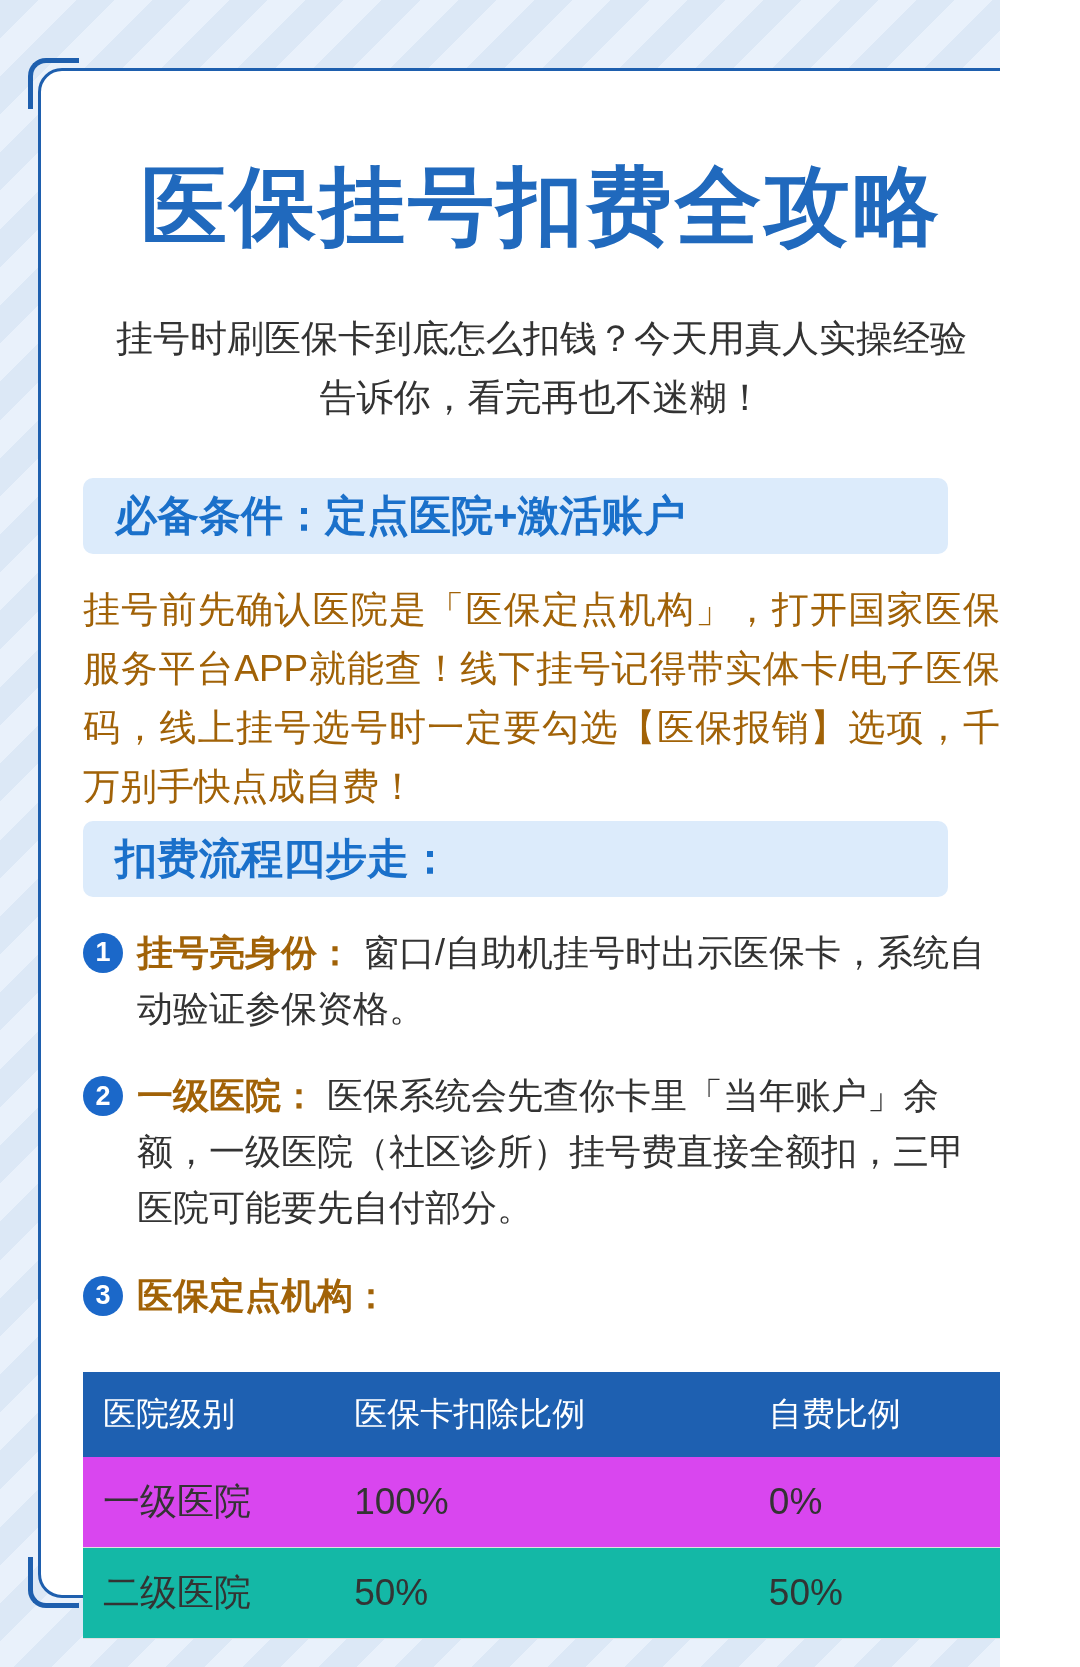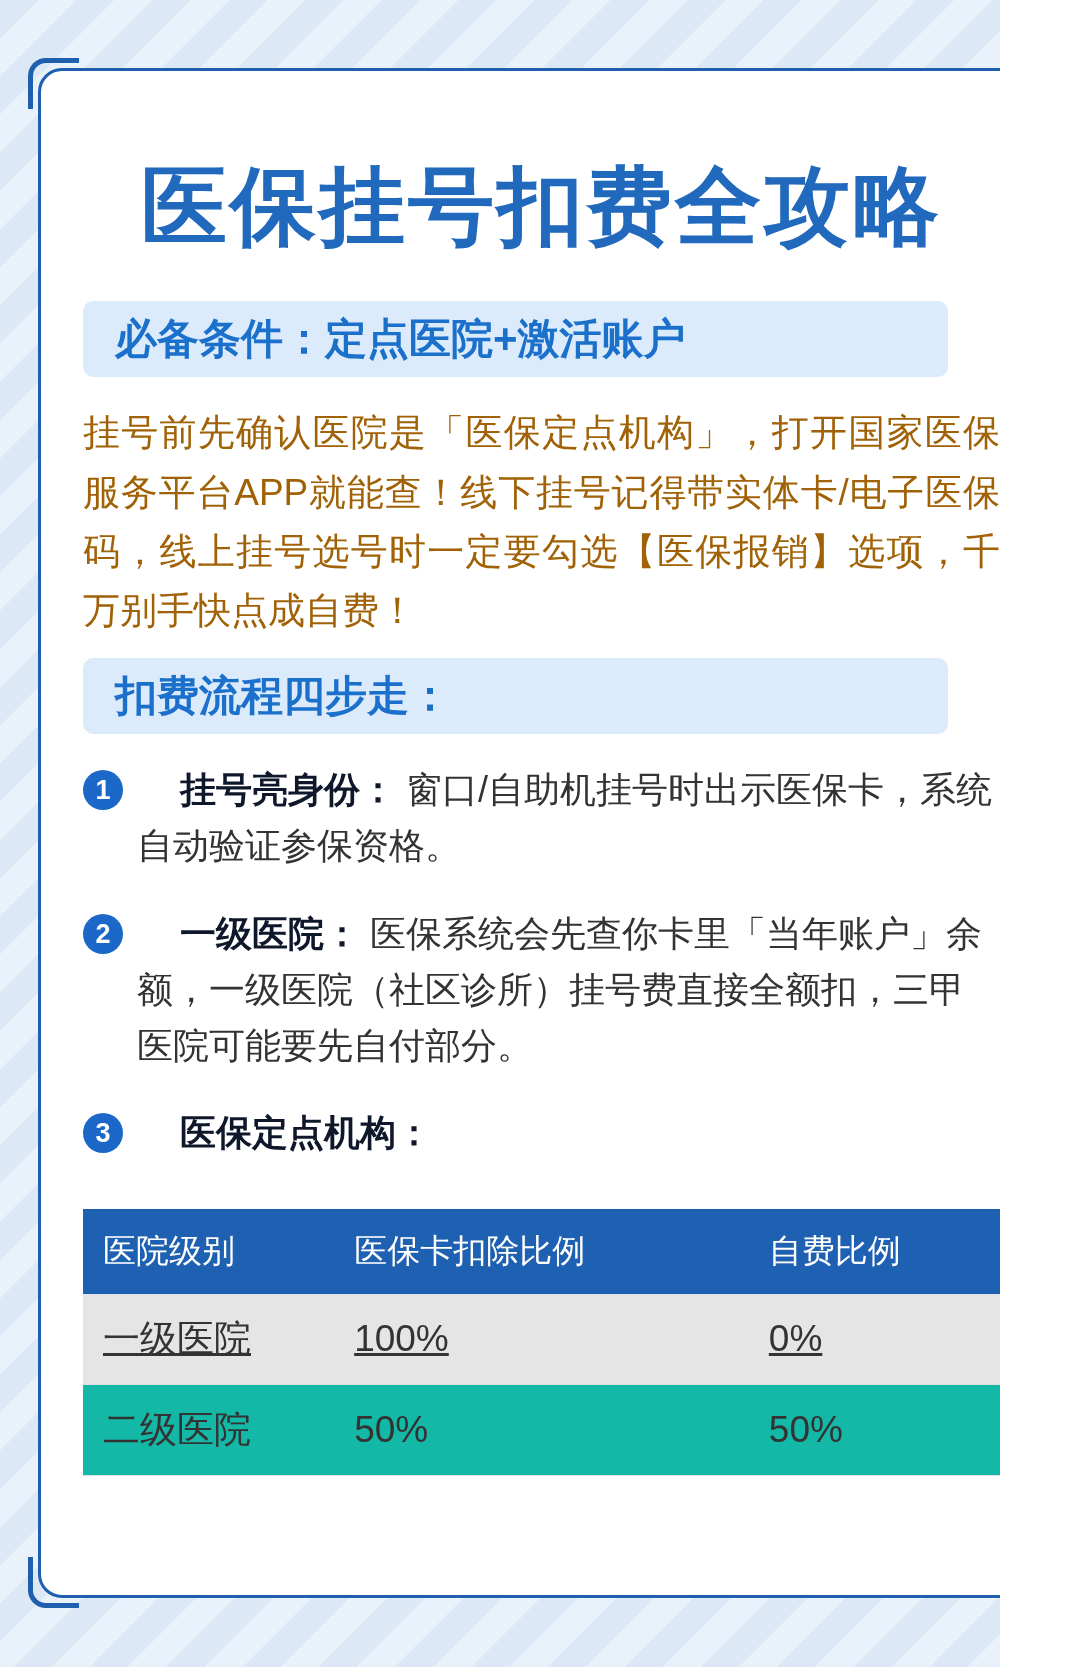--- a/index.html
+++ b/index.html
@@ -55,21 +55,21 @@
     width:865px;
     box-sizing:border-box;
     background:#dcebfb;
     border-radius:10px;
     padding:15px 0 15px 32px;
     font-size:42px;
     font-weight:bold;
     color:#1a70ca;
     line-height:1.1;
   }
-  .band.second{margin-top:18px;}
+  .band.second{margin-top:4px;}
   .paragraph{
     margin-top:26px;
     font-size:37px;
     line-height:1.6;
     color:#a16207;
     text-align:justify;
   }
   .steps{margin-top:28px;}
   .step{
     display:flex;
@@ -87,21 +87,21 @@
     font-weight:bold;
     display:flex;
     align-items:center;
     justify-content:center;
   }
   .step-text{
     font-size:36px;
     line-height:1.55;
     color:#333333;
   }
-  .step-label{font-weight:bold;color:#0f172a;margin-left:43px;}
+  .step-label{font-weight:bold;color:#a16207;}
   .table{
     margin-top:48px;
     width:100%;
     border-collapse:collapse;
     table-layout:fixed;
   }
   .table th{
     background:#1e60b1;
     color:#ffffff;
     font-size:33px;
@@ -109,40 +109,41 @@
     text-align:left;
     padding:20px 0 20px 20px;
   }
   .table td{
     font-size:37px;
     color:#333333;
     text-align:left;
     padding:20px 0 20px 20px;
     border-bottom:1px solid #e0e0e0;
   }
-  .table tr.odd td{background:#e5e5e5;text-decoration:underline;}
+  .table tr.odd td{background:#d946ef;}
   .table tr.even td{background:#14b8a6;}
   .col1{width:27%;}
   .col2{width:46%;}
   .col3{width:27%;}
 </style>
 </head>
 <body>
 
 <div class="canvas">
   <div class="card">
     <div class="bracket tl"></div>
     <div class="bracket tr"></div>
     <div class="bracket bl"></div>
     <div class="bracket br"></div>
 
     <div class="content">
 
       <div class="title">医保挂号扣费全攻略</div>
 
+      <div class="intro">挂号时刷医保卡到底怎么扣钱？今天用真人实操经验告诉你，看完再也不迷糊！</div>
 
       <div class="band">必备条件：定点医院+激活账户</div>
 
       <div class="paragraph">挂号前先确认医院是「医保定点机构」，打开国家医保服务平台APP就能查！线下挂号记得带实体卡/电子医保码，线上挂号选号时一定要勾选【医保报销】选项，千万别手快点成自费！</div>
 
       <div class="band second">扣费流程四步走：</div>
 
       <div class="steps">
 
         <div class="step">

